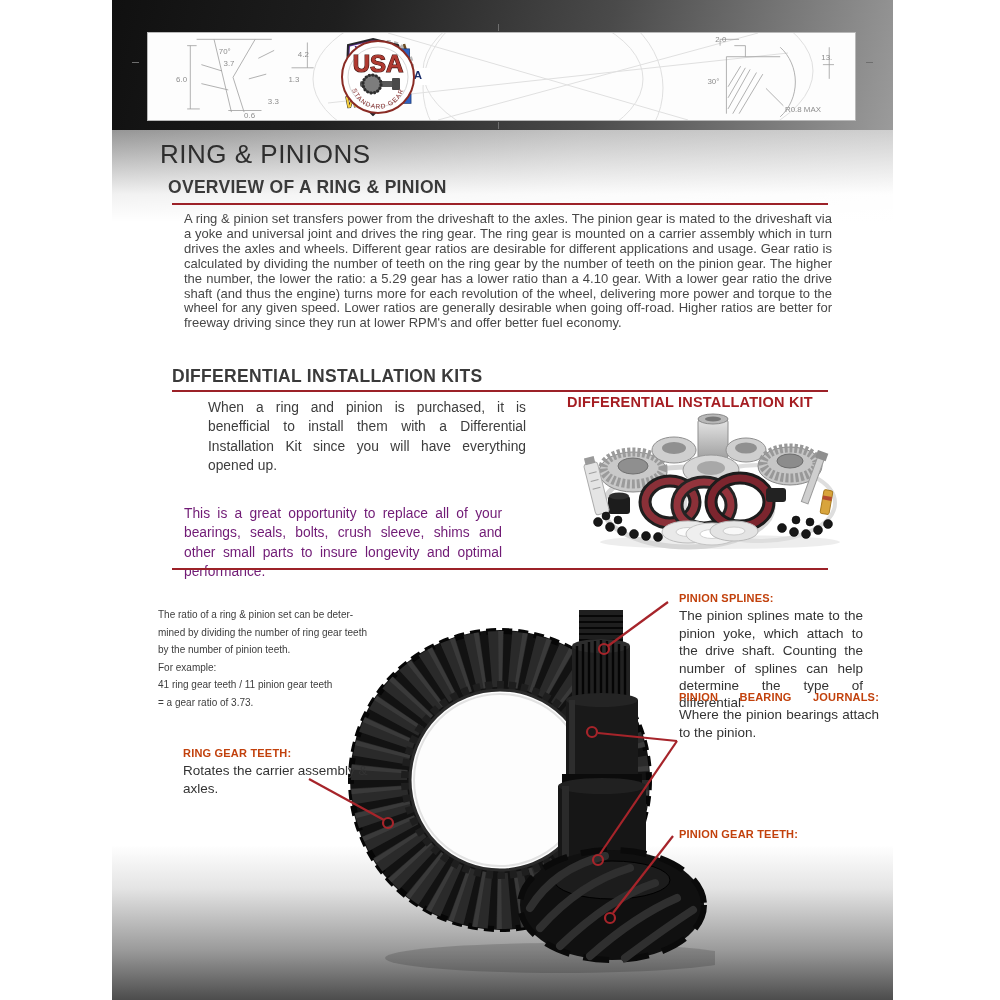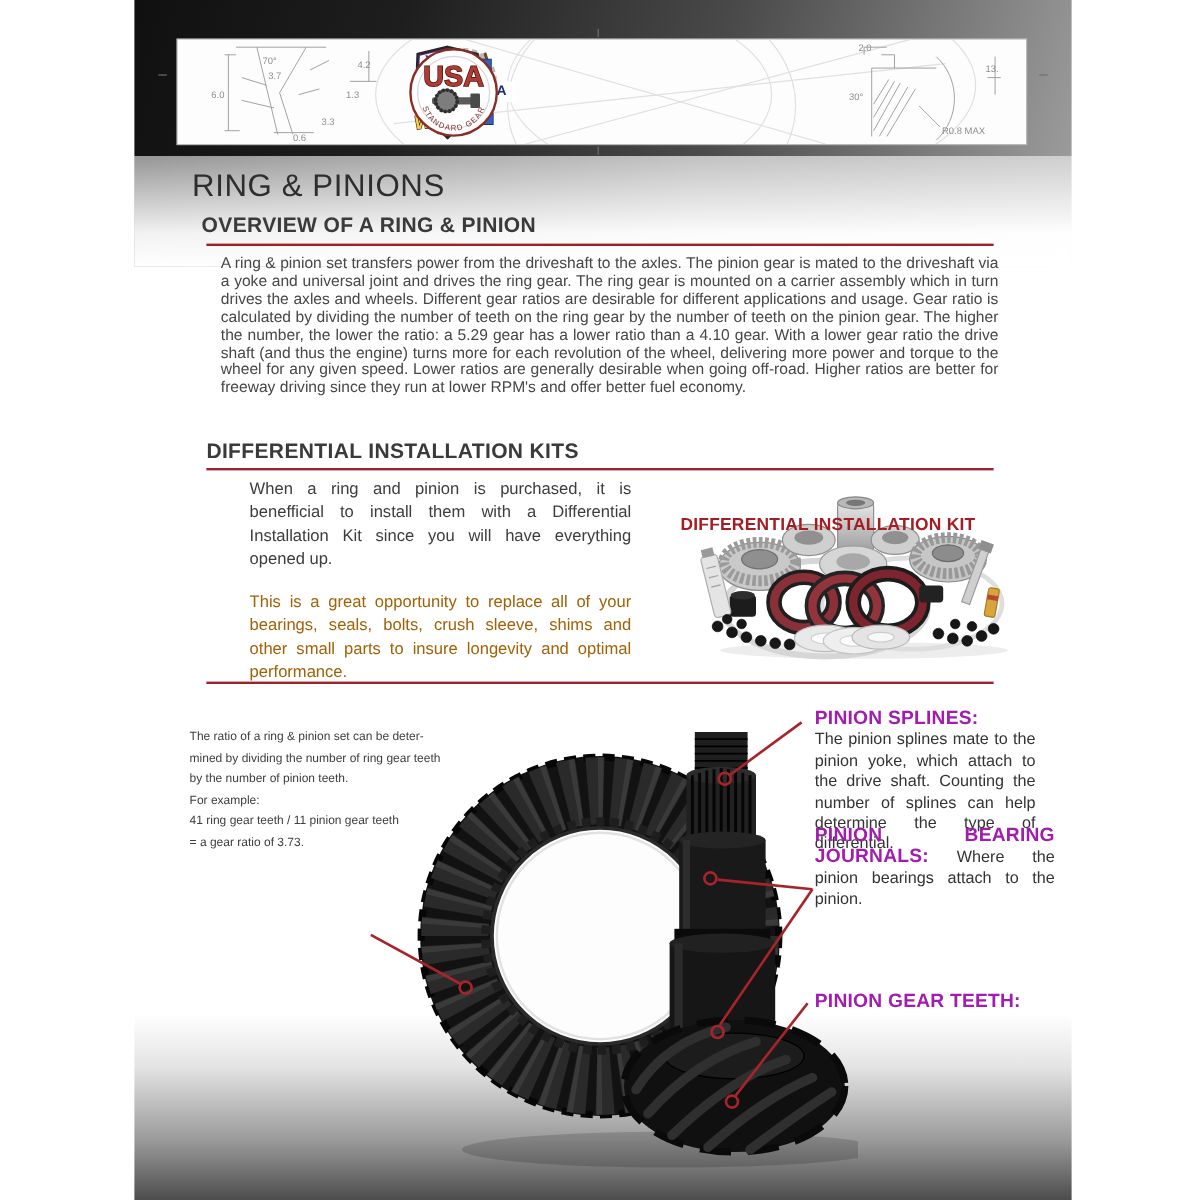--- a/index.html
+++ b/index.html
@@ -17,21 +17,21 @@
     background:linear-gradient(to bottom,rgba(110,110,110,0.30),rgba(255,255,255,0.85) 70%,#ffffff),
                linear-gradient(to right,#a6a6a6,#e6e6e6 60%,#f8f8f8);}
   .page-title{position:absolute;left:160px;top:139px;font-size:26px;font-weight:normal;color:#2e2e2e;
     letter-spacing:0.5px;z-index:4;}
   
   .h-section{position:absolute;font-weight:bold;font-size:17.5px;color:#3a3a3a;letter-spacing:0.3px;z-index:4;}
   .rule{position:absolute;left:172px;width:656px;height:2px;background:#9c2128;z-index:4;}
   .para{position:absolute;text-align:justify;z-index:4;}
   .red-label{position:absolute;font-weight:bold;color:#a51d22;font-size:14.5px;letter-spacing:0.2px;z-index:4;}
   .co{position:absolute;z-index:6;font-size:13.5px;line-height:17.4px;color:#333;text-align:justify;}
-  .co .co-title{font-weight:bold;color:#a21caf;font-size:16px;letter-spacing:0.2px;}
+  .co .co-title{font-weight:bold;color:#c2410c;font-size:11px;letter-spacing:0.2px;}
   .co .blk{display:block;}
   .intro{position:absolute;left:158px;top:606px;width:300px;font-size:10px;line-height:17.6px;
     color:#3d3d3d;white-space:pre-line;z-index:4;}
   
   .floor{position:absolute;left:112px;top:845px;width:781px;height:155px;z-index:0;
     background:linear-gradient(to bottom,#ffffff 0%,#e4e4e4 28%,#9a9a9a 68%,#4c4c4c 100%);}
   .fig{position:absolute;left:325px;top:598px;width:390px;height:390px;z-index:2;}
   .kit{position:absolute;left:570px;top:410px;width:290px;height:140px;z-index:3;}
   .leaders{position:absolute;left:0;top:0;width:1000px;height:1000px;z-index:5;pointer-events:none;}
   .tick{position:absolute;background:#6e6e6e;z-index:3;}
@@ -172,22 +172,22 @@
   <div class="title-strip"></div>
   <div class="page-title">RING &amp; PINIONS</div>
 
   <div class="h-section" style="left:168px;top:177px;">OVERVIEW OF A RING &amp; PINION</div>
   <div class="rule" style="top:203px;"></div>
   <div class="para" style="left:184px;top:212px;width:648px;font-size:13px;line-height:14.9px;color:#474747;">A ring &amp; pinion set transfers power from the driveshaft to the axles. The pinion gear is mated to the driveshaft via a yoke and universal joint and drives the ring gear. The ring gear is mounted on a carrier assembly which in turn drives the axles and wheels. Different gear ratios are desirable for different applications and usage. Gear ratio is calculated by dividing the number of teeth on the ring gear by the number of teeth on the pinion gear. The higher the number, the lower the ratio: a 5.29 gear has a lower ratio than a 4.10 gear. With a lower gear ratio the drive shaft (and thus the engine) turns more for each revolution of the wheel, delivering more power and torque to the wheel for any given speed. Lower ratios are generally desirable when going off-road. Higher ratios are better for freeway driving since they run at lower RPM's and offer better fuel economy.</div>
 
   <div class="h-section" style="left:172px;top:366px;">DIFFERENTIAL INSTALLATION KITS</div>
   <div class="rule" style="top:390px;"></div>
   <div class="para" style="left:184px;top:398px;width:318px;font-size:13.8px;line-height:19.4px;color:#3d3d3d;margin-left:24px;">When a ring and pinion is purchased, it is benefficial to install them with a Differential Installation Kit since you will have everything opened up.</div>
-  <div class="para" style="left:184px;top:492px;width:318px;font-size:13.8px;line-height:19.4px;color:#a16207;margin-left:24px;">This is a great opportunity to replace all of your bearings, seals, bolts, crush sleeve, shims and other small parts to insure longevity and optimal performance.</div>
-  <div class="red-label" style="left:567px;top:394px;margin-top:36px;">DIFFERENTIAL INSTALLATION KIT</div>
+  <div class="para" style="left:184px;top:504px;width:318px;font-size:13.8px;line-height:19.4px;color:#701a75;">This is a great opportunity to replace all of your bearings, seals, bolts, crush sleeve, shims and other small parts to insure longevity and optimal performance.</div>
+  <div class="red-label" style="left:567px;top:394px;">DIFFERENTIAL INSTALLATION KIT</div>
 
   <svg class="kit" viewBox="0 0 290 140">
     <defs>
       <linearGradient id="met" x1="0" y1="0" x2="0" y2="1">
         <stop offset="0" stop-color="#e8e8e8"></stop>
           <stop offset="1" stop-color="#9e9e9e"></stop>
       </linearGradient>
     </defs>
     <ellipse cx="150" cy="132" rx="120" ry="7" fill="rgba(0,0,0,0.07)"></ellipse>
     <ellipse cx="118" cy="97" rx="85" ry="40" fill="none" stroke="#d6d6d6" stroke-width="5"></ellipse>
@@ -345,18 +345,22 @@
   <div class="co" style="left:679px;top:590px;width:184px;">
     <span class="co-title blk">PINION SPLINES:</span>
     <span>The pinion splines mate to the pinion yoke, which attach to the drive shaft. Counting the number of splines can help determine the type of differential.</span>
   </div>
 
   <div class="co" style="left:679px;top:688px;width:200px;">
     <span class="co-title">PINION BEARING JOURNALS:</span>
     <span>Where the pinion bearings attach to the pinion.</span>
   </div>
 
+  <div class="co" style="left:183px;top:745px;width:210px;text-align:left;">
+    <span class="co-title blk">RING GEAR TEETH:</span>
+    <span>Rotates the carrier assembly &amp; axles.</span>
+  </div>
 
   <div class="co" style="left:679px;top:826px;width:190px;">
     <span class="co-title blk">PINION GEAR TEETH:</span>
   </div>
 
 </div>
 
 </body></html>

